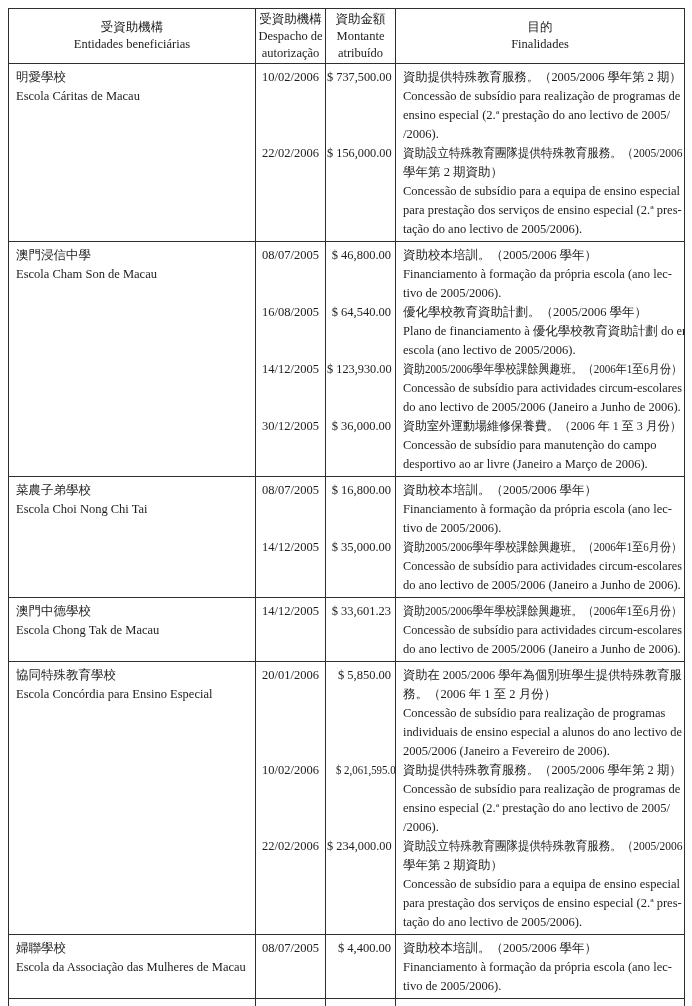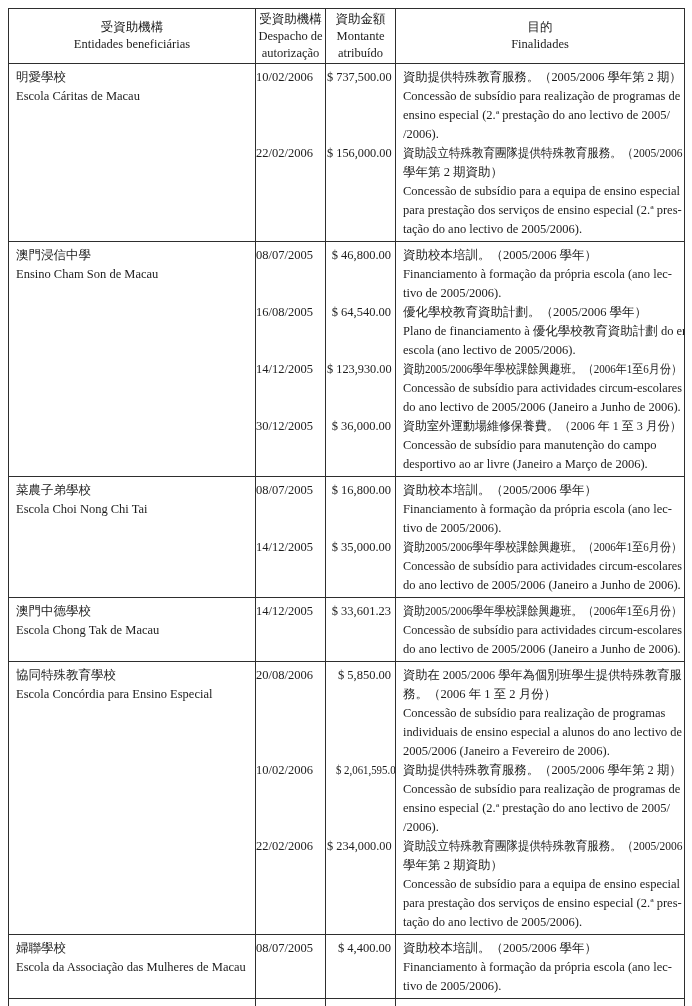--- a/index.html
+++ b/index.html
@@ -33,21 +33,21 @@
     font-size:12.5px;
     text-align:center;
   }
   .hline{line-height:17px;white-space:nowrap;}
   
   tbody td{border-top:none;border-bottom:none;font-size:12.5px;}
   tr.school-start td{border-top:1px solid #2e2e2e;}
   tr.school-start td{padding-top:4px;}
   tr.school-end td{padding-bottom:2px;}
   td.entity-cell{padding-left:7px;padding-right:22px;}
-  td.date-cell{text-align:left;text-decoration:underline;}
+  td.date-cell{text-align:center;text-decoration:underline;}
   td.amount-cell{text-align:right;padding-right:4px;}
   td.purpose-cell{padding-left:7px;padding-right:2px;text-decoration:underline;}
   .ent-line,.p-line,.d-line,.a-line{
     height:19px;line-height:19px;white-space:nowrap;
   }
   .fit{display:inline-block;white-space:nowrap;vertical-align:top;}
   
   tr.stub td{height:13px;border-top:1px solid #2e2e2e;border-bottom:none;}
 </style>
 </head>
@@ -112,21 +112,21 @@
           <div class="p-line"><span class="fit" style="transform-origin: left center; transform: scaleX(0.9208);">資助設立特殊教育團隊提供特殊教育服務。（2005/2006</span></div>
           <div class="p-line"><span class="fit">學年第 2 期資助）</span></div>
           <div class="p-line"><span class="fit">Concessão de subsídio para a equipa de ensino especial</span></div>
           <div class="p-line"><span class="fit">para prestação dos serviços de ensino especial (2.ª pres-</span></div>
           <div class="p-line"><span class="fit">tação do ano lectivo de 2005/2006).</span></div>
         </td>
       </tr>
       <tr class="school-start ">
         <td class="entity-cell" rowspan="4">
           <div class="ent-line"><span class="fit">澳門浸信中學</span></div>
-          <div class="ent-line"><span class="fit">Ensino Cham Son de Macau</span></div>
+          <div class="ent-line"><span class="fit">Escola Cham Son de Macau</span></div>
         </td>
         <td class="date-cell">
           <div class="d-line"><span class="fit">08/07/2005</span></div>
         </td>
         <td class="amount-cell">
           <div class="a-line"><span class="fit">$ 46,800.00</span></div>
         </td>
         <td class="purpose-cell">
           <div class="p-line"><span class="fit">資助校本培訓。（2005/2006 學年）</span></div>
           <div class="p-line"><span class="fit">Financiamento à formação da própria escola (ano lec-</span></div>
@@ -218,21 +218,21 @@
           <div class="p-line"><span class="fit" style="transform-origin: left center; transform: scaleX(0.9789);">Concessão de subsídio para actividades circum-escolares</span></div>
           <div class="p-line"><span class="fit">do ano lectivo de 2005/2006 (Janeiro a Junho de 2006).</span></div>
         </td>
       </tr>
       <tr class="school-start ">
         <td class="entity-cell" rowspan="3">
           <div class="ent-line"><span class="fit">協同特殊教育學校</span></div>
           <div class="ent-line"><span class="fit">Escola Concórdia para Ensino Especial</span></div>
         </td>
         <td class="date-cell">
-          <div class="d-line"><span class="fit">20/08/2006</span></div>
+          <div class="d-line"><span class="fit">20/01/2006</span></div>
         </td>
         <td class="amount-cell">
           <div class="a-line"><span class="fit">$ 5,850.00</span></div>
         </td>
         <td class="purpose-cell">
           <div class="p-line"><span class="fit" style="transform-origin: left center; transform: scaleX(0.9789);">資助在 2005/2006 學年為個別班學生提供特殊教育服</span></div>
           <div class="p-line"><span class="fit">務。（2006 年 1 至 2 月份）</span></div>
           <div class="p-line"><span class="fit">Concessão de subsídio para realização de programas</span></div>
           <div class="p-line"><span class="fit" style="transform-origin: left center; transform: scaleX(0.9859);">individuais de ensino especial a alunos do ano lectivo de</span></div>
           <div class="p-line"><span class="fit">2005/2006 (Janeiro a Fevereiro de 2006).</span></div>

